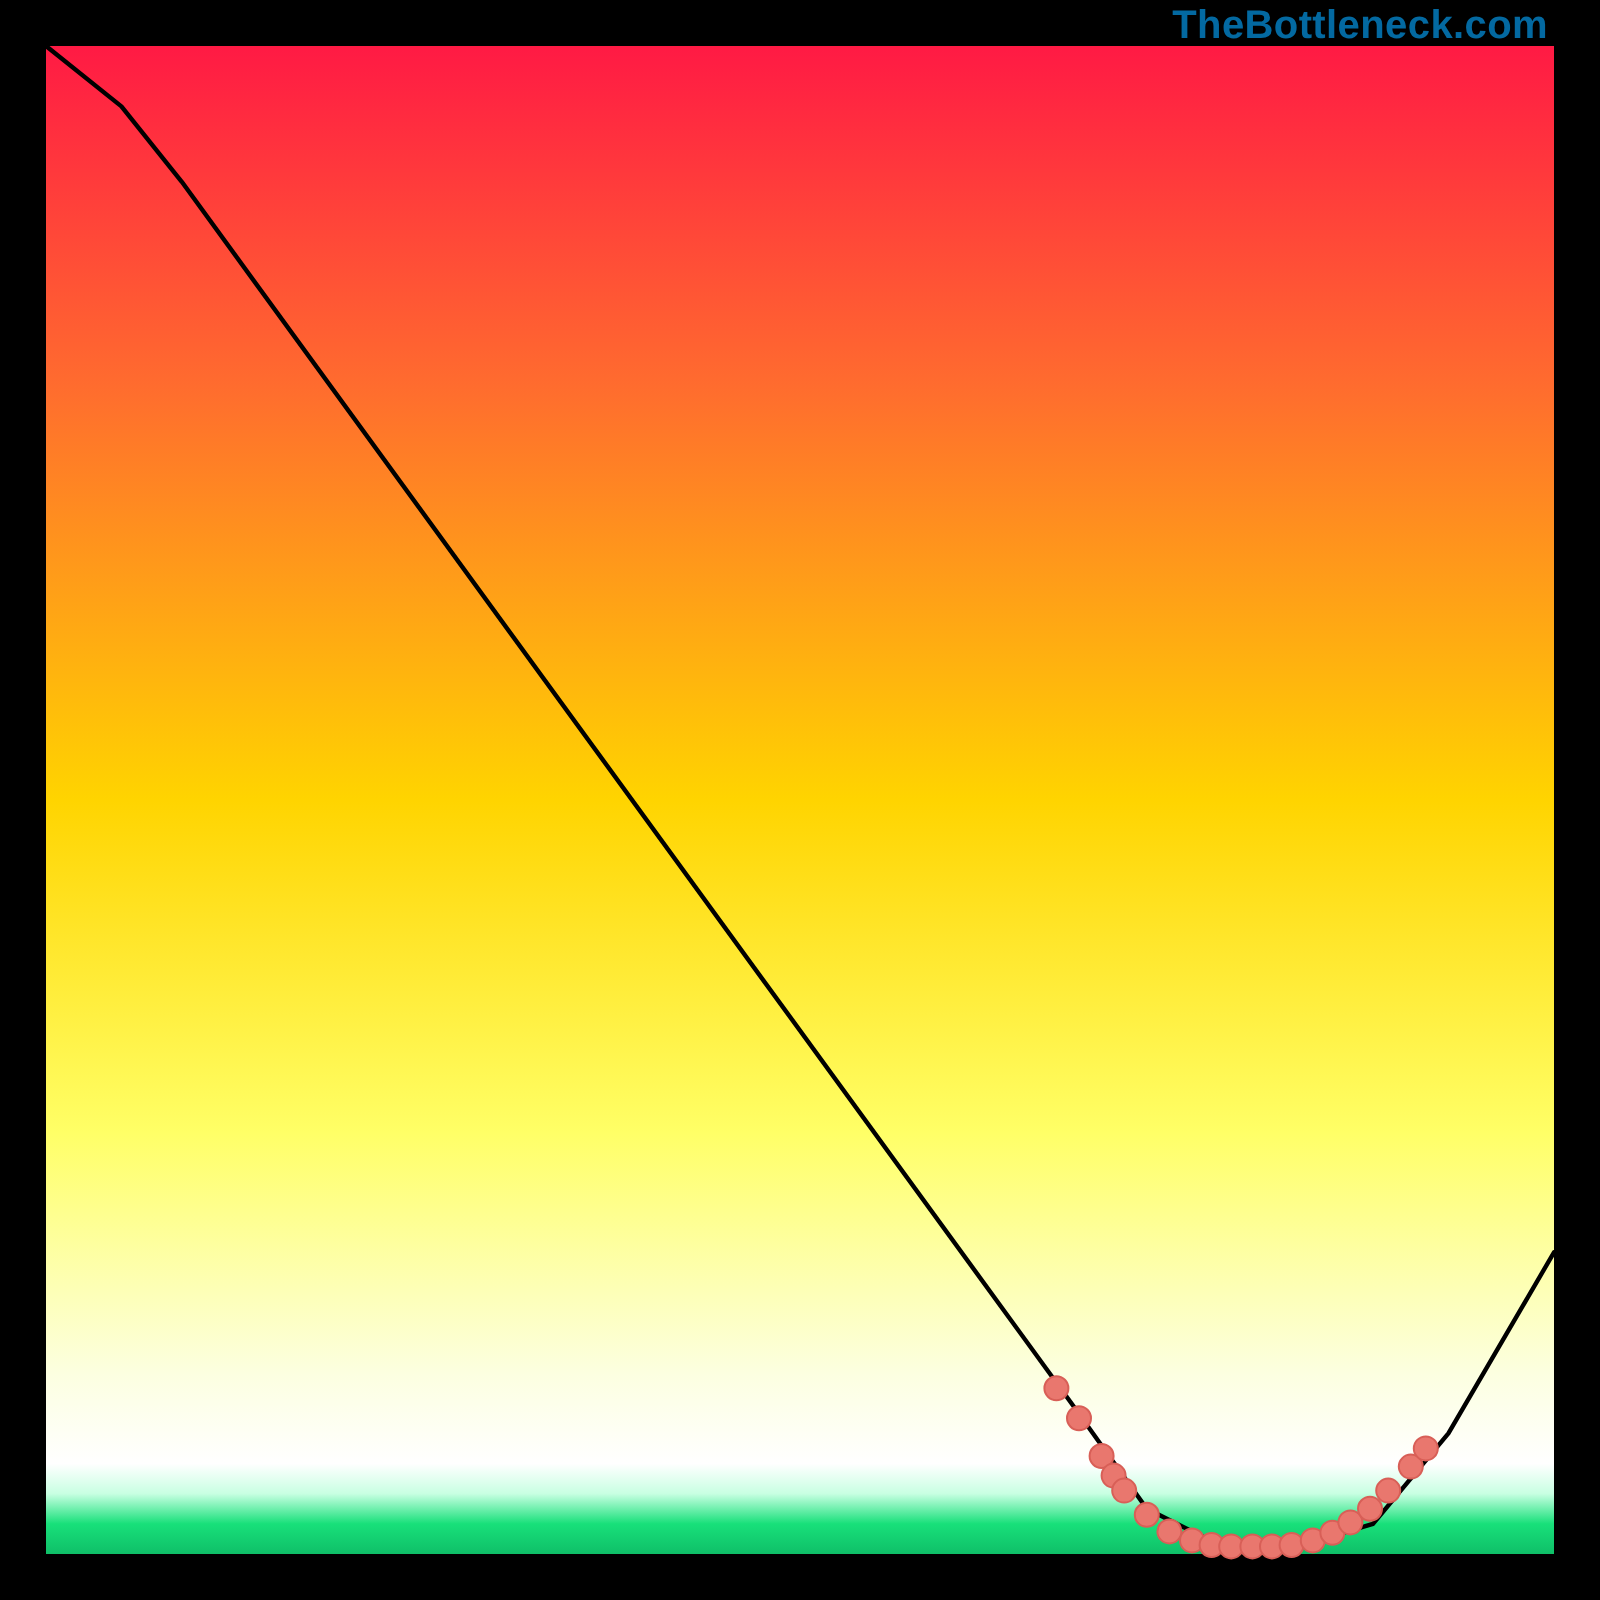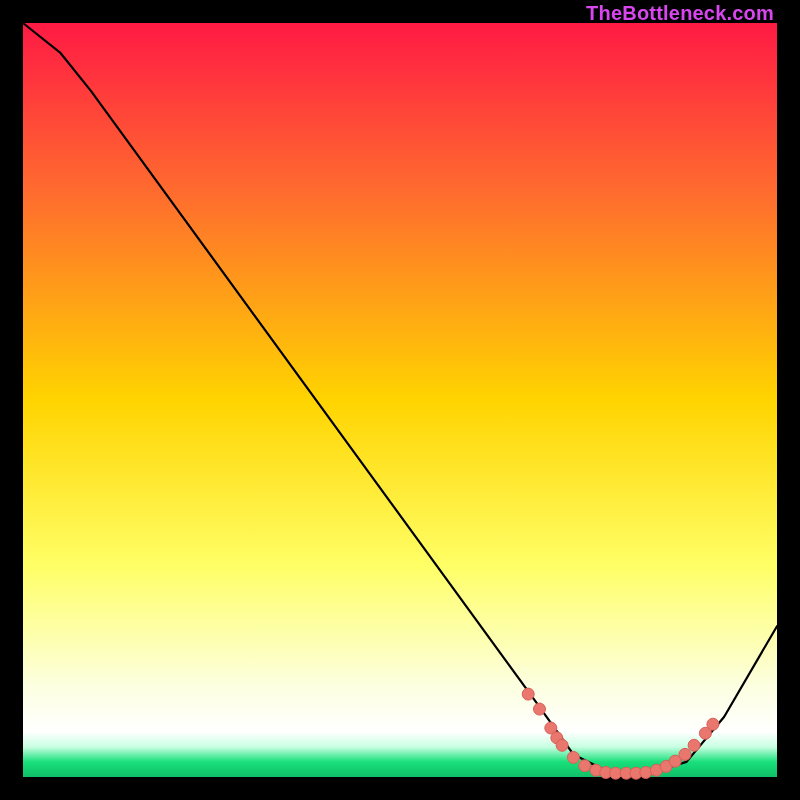--- a/index.html
+++ b/index.html
@@ -27,21 +27,21 @@
   .gradient {
     position: absolute;
     inset: 0;
   }
   .watermark {
     position: absolute;
     top: 2px;
     right: 26px;
     font-size: 20px;
     font-weight: 600;
-    color: #d946ef;
+    color: #0369a1;
     letter-spacing: 0.2px;
   }
   svg {
     position: absolute;
     inset: 0;
     width: 100%;
     height: 100%;
     overflow: visible;
   }
 </style>

